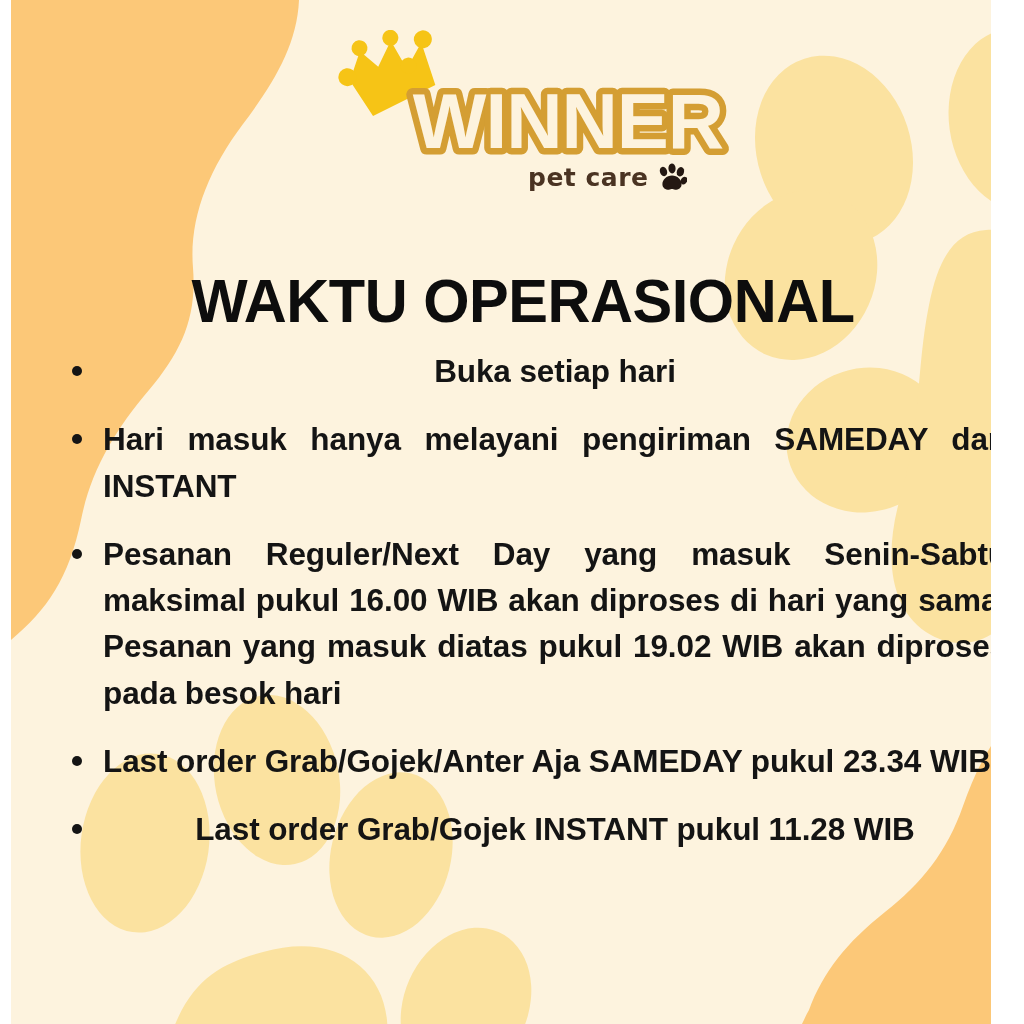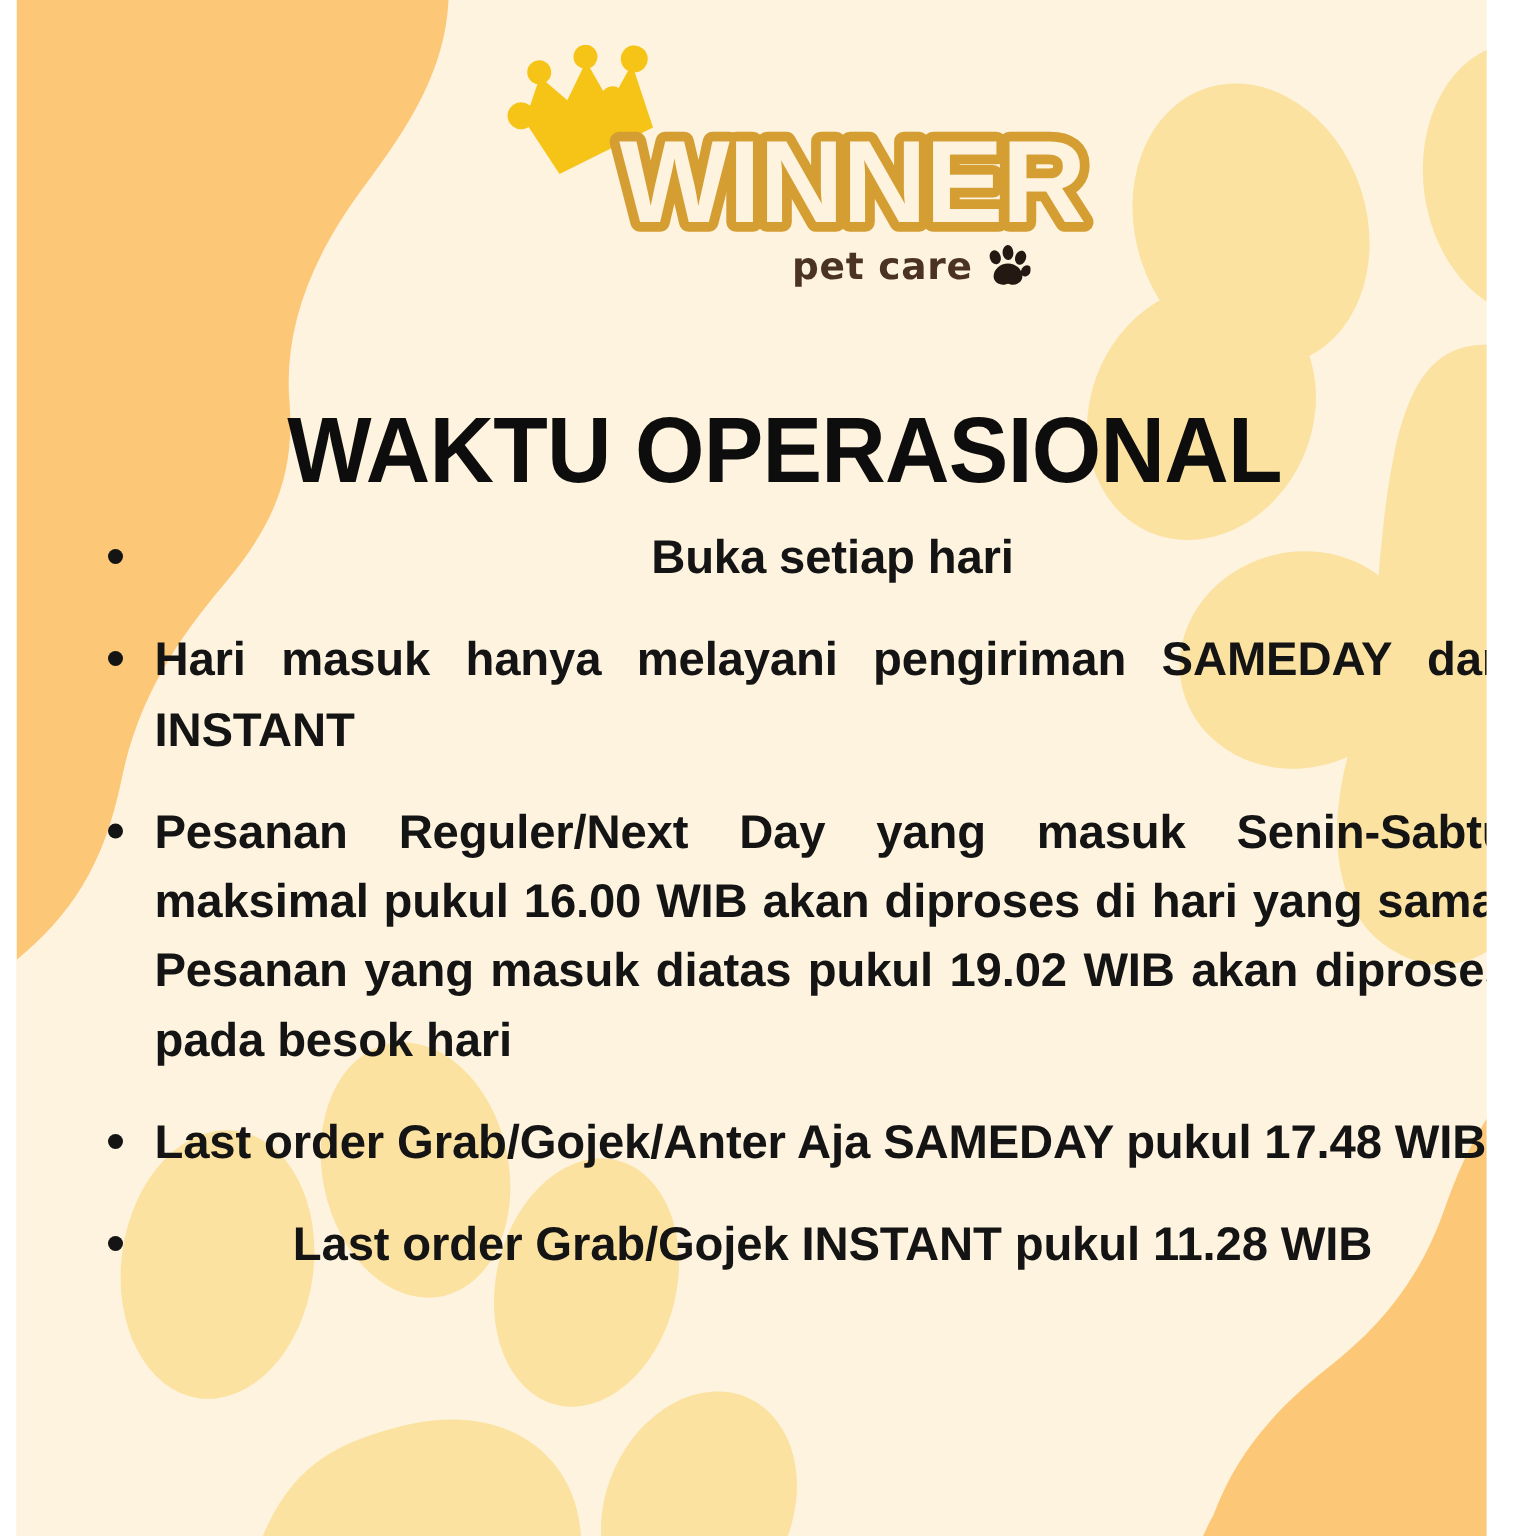--- a/index.html
+++ b/index.html
@@ -196,17 +196,17 @@
       </svg>
     </div>
   </div>
 
   <h1 id="page-title">WAKTU OPERASIONAL</h1>
 
   <ul id="rules-list">
     <li class="rule-item no-justify">Buka setiap hari</li>
     <li class="rule-item">Hari masuk hanya melayani pengiriman SAMEDAY dan INSTANT</li>
     <li class="rule-item">Pesanan Reguler/Next Day yang masuk Senin-Sabtu maksimal pukul 16.00 WIB akan diproses di hari yang sama. Pesanan yang masuk diatas pukul 19.02 WIB akan diproses pada besok hari</li>
-    <li class="rule-item">Last order Grab/Gojek/Anter Aja SAMEDAY pukul 17.48 WIB</li>
+    <li class="rule-item">Last order Grab/Gojek/Anter Aja SAMEDAY pukul 23.34 WIB</li>
     <li class="rule-item no-justify">Last order Grab/Gojek INSTANT pukul 11.28 WIB</li>
   </ul>
 
 </div>
 
 </body></html>

